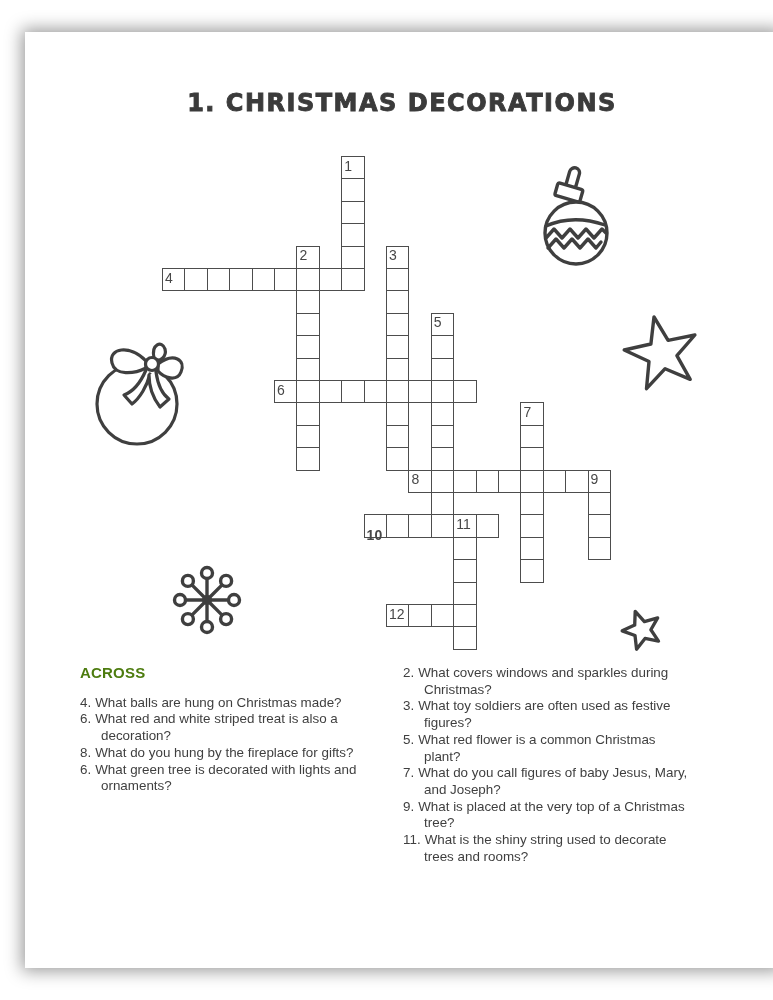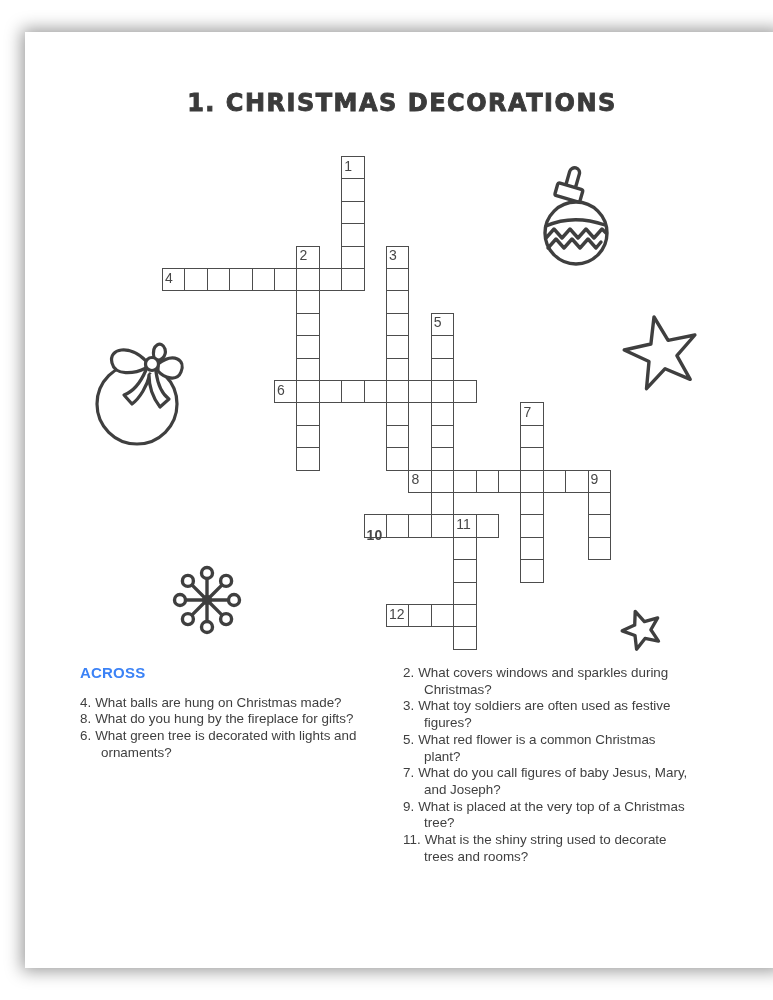--- a/index.html
+++ b/index.html
@@ -21,21 +21,21 @@
     position:absolute;width:23.4px;height:23.4px;box-sizing:border-box;
     border:1.2px solid #4d4d4d;background:#ffffff;
   }
   .cellnum{
     position:absolute;font-size:14px;line-height:14px;color:#474747;
     font-family:"Liberation Sans",sans-serif;pointer-events:none;
   }
   .clues{position:absolute;font-size:13.4px;line-height:16.7px;color:#3f3f3f;}
   .clues-across{left:55px;top:633px;width:320px;}
   .clues-down{left:378px;top:633px;width:340px;}
-  .clue-heading{font-weight:bold;font-size:15px;color:#3b82f6;margin:0 0 13px 0;letter-spacing:0.2px;}
+  .clue-heading{font-weight:bold;font-size:15px;color:#4d7c0f;margin:0 0 13px 0;letter-spacing:0.2px;}
   .clue{padding-left:21px;text-indent:-21px;white-space:nowrap;}
   .clue .clue-number{margin-right:4px;}
   .deco{position:absolute;color:#3f3f3f;}
   .deco svg{display:block;}
   .deco path,.deco circle,.deco rect,.deco line{vector-effect:none;}
 </style>
 </head>
 <body>
 
 <div class="page">
@@ -193,20 +193,21 @@
   <div class="deco" style="left:593px;top:572px;">
     <svg width="48" height="48" viewBox="0 0 46 46" fill="none" stroke="#3f3f3f" stroke-width="3.2" stroke-linejoin="round">      
         <path d="M 16.5,7.1 L 25.3,16.8 L 38,13.3 L 31.5,24.7 L 38.8,35.6 L 25.9,33 L 17.8,43.3 L 16.3,30.2 L 4,25.7 L 16,20.2 Z"></path>
     </svg>
   </div>
 
   <div class="clues clues-across">
     <div class="clue-heading">ACROSS</div>
     <div>
         <div class="clue"><span class="clue-number">4.</span><span class="clue-text">What balls are hung on Christmas made?</span></div>
+        <div class="clue"><span class="clue-number">6.</span><span class="clue-text">What red and white striped treat is also a<br>decoration?</span></div>
         <div class="clue"><span class="clue-number">8.</span><span class="clue-text">What do you hung by the fireplace for gifts?</span></div>
         <div class="clue"><span class="clue-number">6.</span><span class="clue-text">What green tree is decorated with lights and<br>ornaments?</span></div>
       </div>
   </div>
 
   <div class="clues clues-down">
     <div>
         <div class="clue"><span class="clue-number">2.</span><span class="clue-text">What covers windows and sparkles during<br>Christmas?</span></div>
         <div class="clue"><span class="clue-number">3.</span><span class="clue-text">What toy soldiers are often used as festive<br>figures?</span></div>
         <div class="clue"><span class="clue-number">5.</span><span class="clue-text">What red flower is a common Christmas<br>plant?</span></div>

